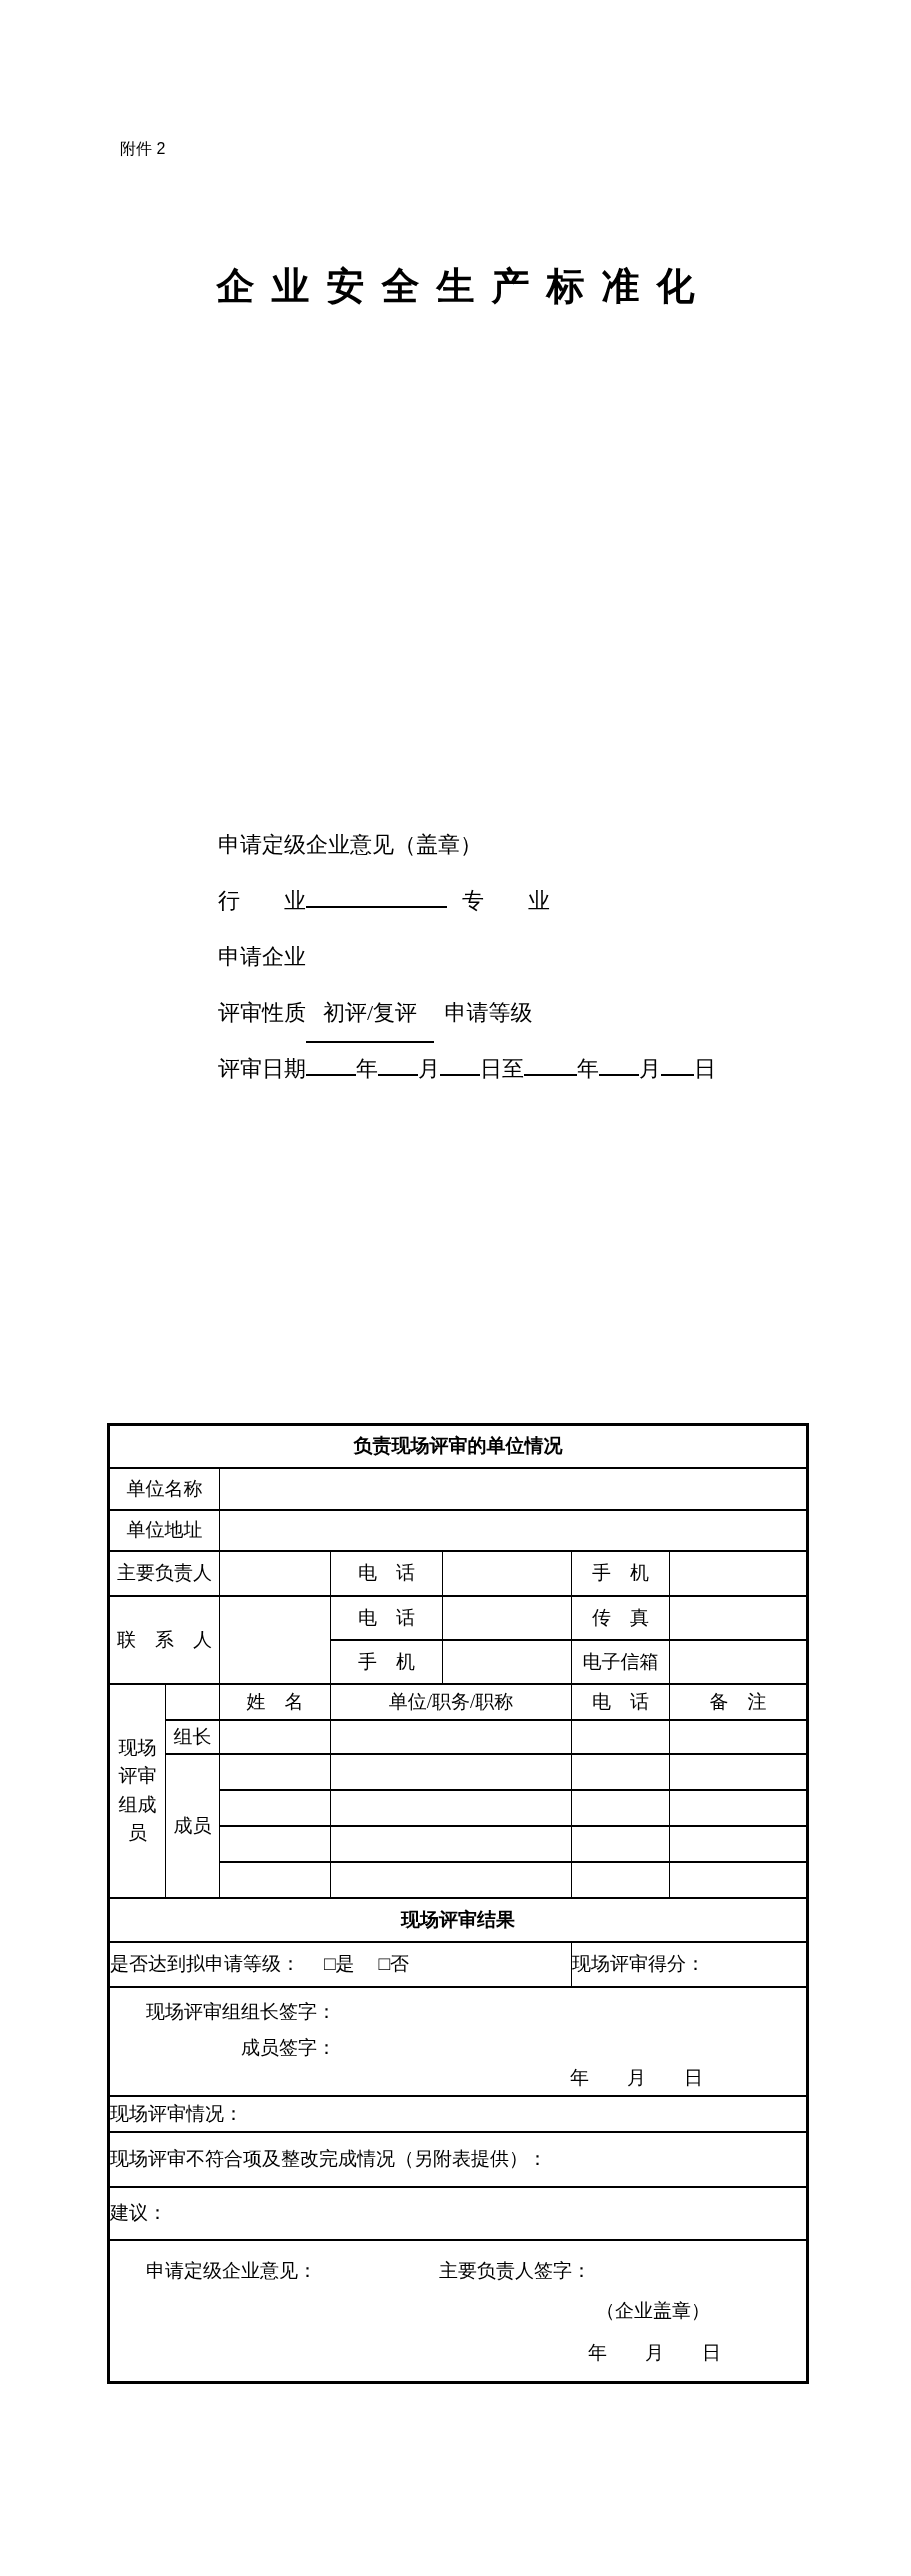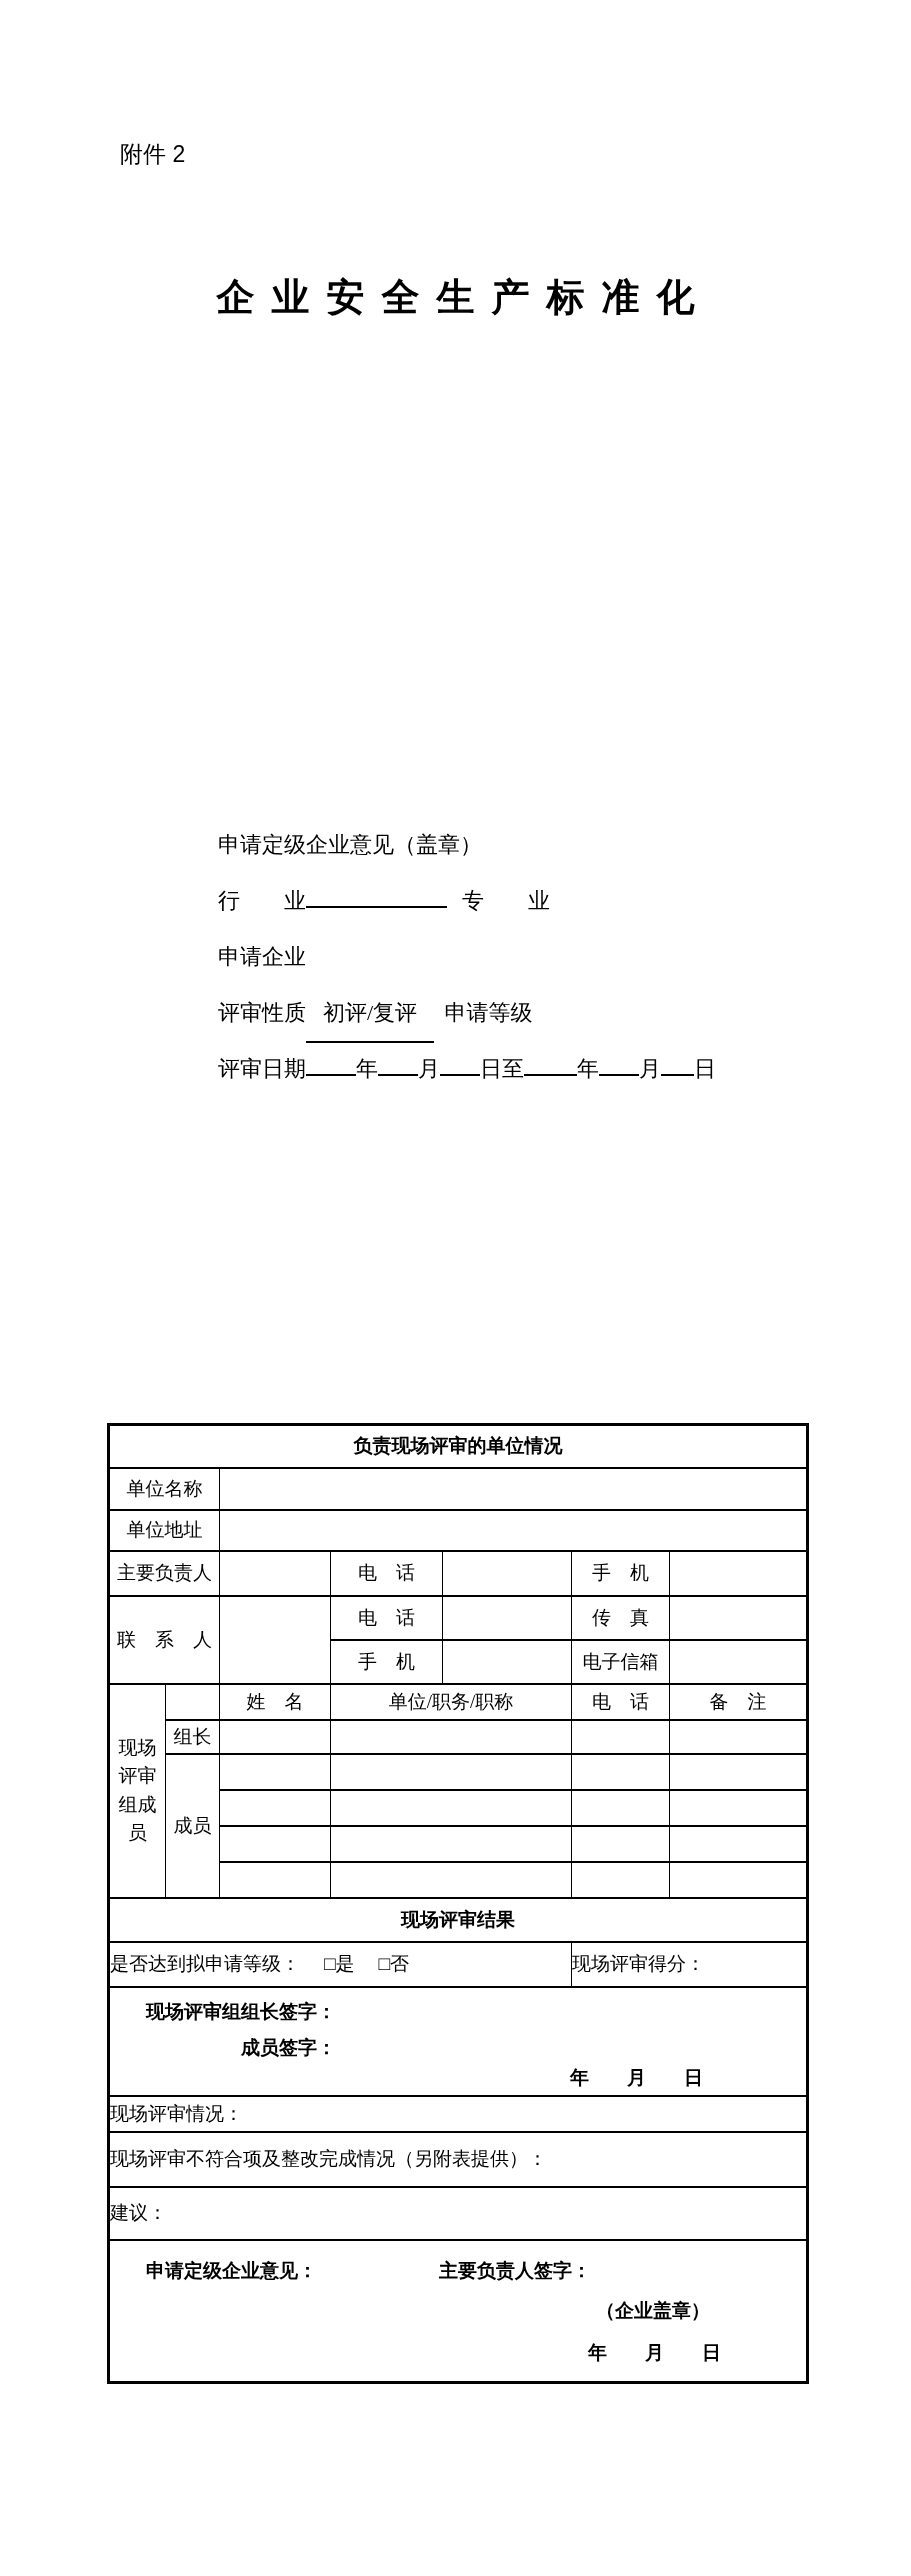--- a/index.html
+++ b/index.html
@@ -1,22 +1,22 @@
 <!DOCTYPE html>
 <html style="font-size:9.2px"><head>
 <meta charset="utf-8">
 <style>
   html,body{margin:0;padding:0;background:#ffffff;}
   .page{position:relative;width:911px;height:2576px;background:#ffffff;color:#000;
         font-family:"Liberation Serif",serif;overflow:hidden;}
 
   
-  .attachment{position:absolute;left:120px;top:139px;font-size:23px;
+  .attachment{position:absolute;left:120px;top:139px;font-size:16px;
               font-family:"Liberation Sans",sans-serif;}
-  .title1{position:absolute;left:0;top:272px;width:100%;text-align:center;
+  .title1{position:absolute;left:0;top:261px;width:100%;text-align:center;
           font-family:"Liberation Sans",sans-serif;font-weight:bold;
           font-size:38px;letter-spacing:17px;padding-left:17px;box-sizing:border-box;}
   .title2{position:absolute;left:0;top:361px;width:100%;text-align:center;
           font-family:"Liberation Sans",sans-serif;font-weight:bold;
           font-size:54px;letter-spacing:45px;padding-left:45px;box-sizing:border-box;}
 
   .cover-form{position:absolute;left:218px;top:817px;font-size:22px;white-space:nowrap;}
   .form-line{height:56px;line-height:56px;}
   .ul{display:inline-block;border-bottom:2.3px solid #000;vertical-align:baseline;}
   .ul-text{display:inline-block;border-bottom:2.3px solid #000;padding:0 17px;}
@@ -27,21 +27,21 @@
   table.main{position:absolute;left:107px;top:1423px;width:699px;
              border-collapse:collapse;table-layout:fixed;border:3.4px solid #000;}
   table.main td{border:1.7px solid #000;border-top-width:2.9px;border-bottom-width:2.9px;
                 padding:0;font-size:19px;color:#000;vertical-align:middle;overflow:hidden;}
   td.lbl{text-align:center;border-radius:13px;}
   td.tl{text-align:left;padding-left:36px;}
   td.sec{font-family:"Liberation Sans",sans-serif;font-weight:bold;font-size:22px;
          text-align:center;}
   td.vert{text-align:center;}
   td.vert .vtxt{width:41px;margin:0 auto;word-break:break-all;line-height:1.5;}
-  td.rel{position:relative;font-weight:bold;}
+  td.rel{position:relative;}
   td.rel span{position:absolute;white-space:nowrap;}
   .chk{margin-left:24px;}
   .s1{left:36px;top:11.5px;}  .s2{left:131px;top:47px;}  .s3{right:103px;top:77px;}
   .o1{left:36px;top:17px;}  .o2{left:329px;top:17px;}
   .o3{right:96px;top:57px;} .o4{right:85px;top:99px;}
 </style>
 </head>
 <body>
 
 <div class="page">

